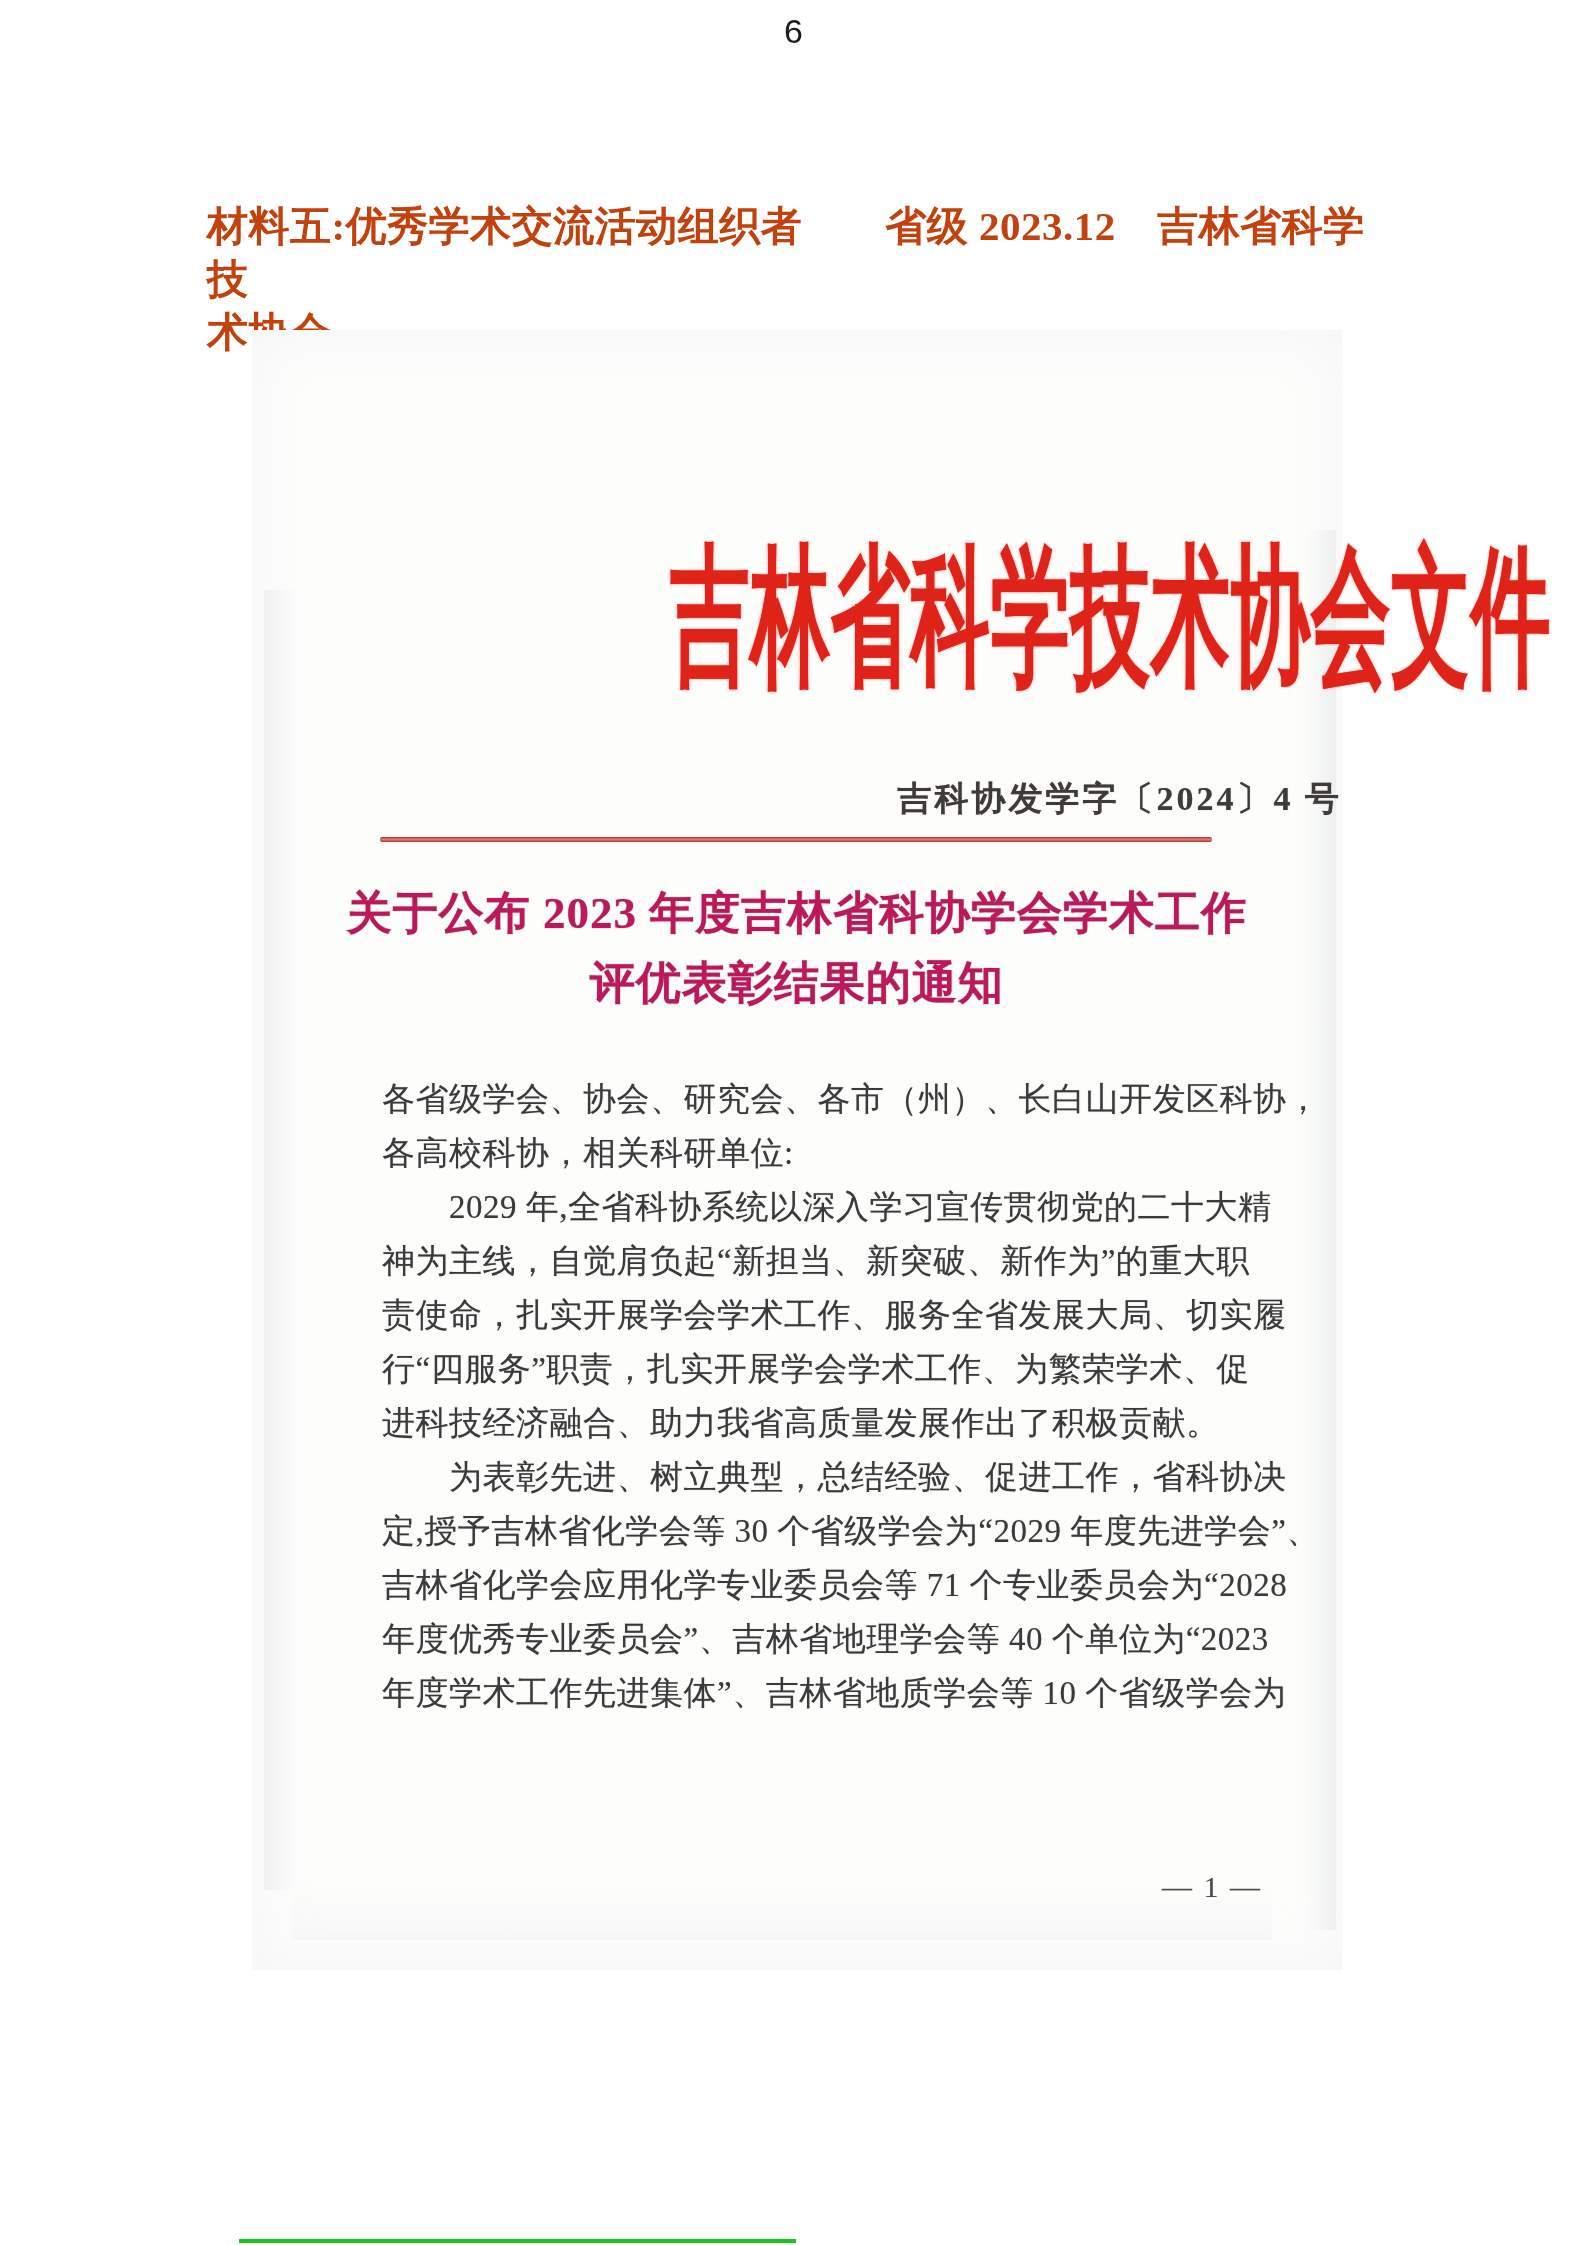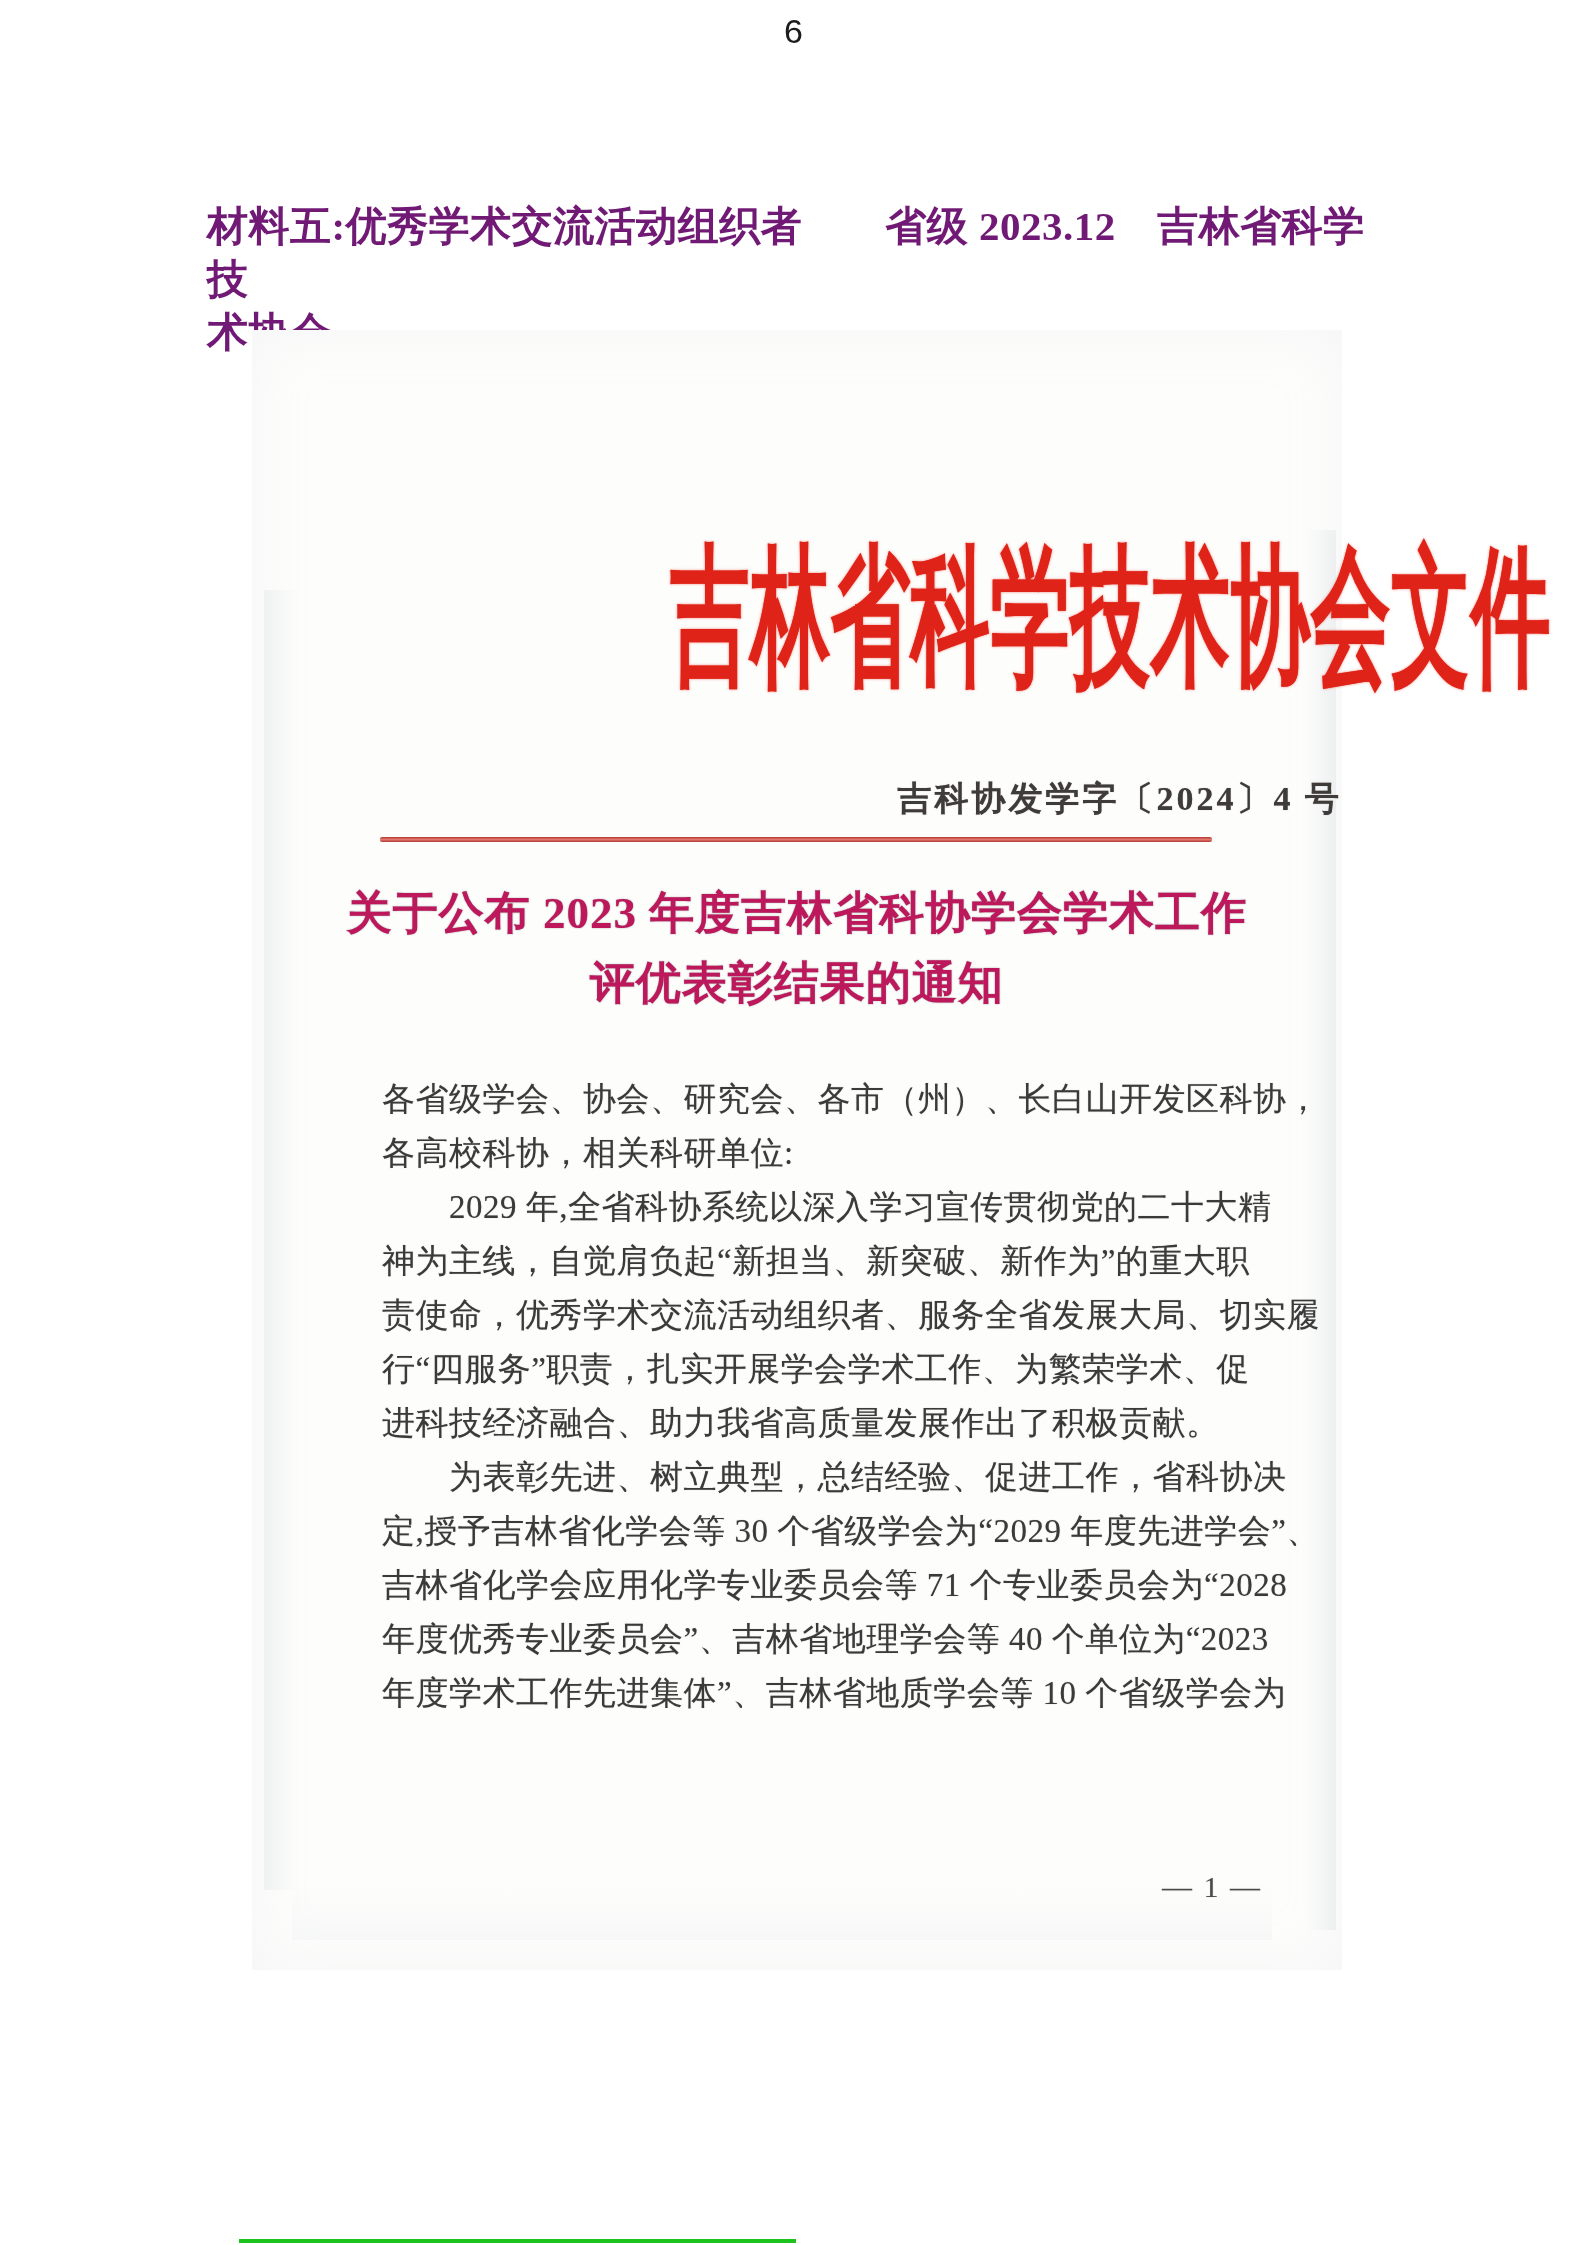--- a/index.html
+++ b/index.html
@@ -15,21 +15,21 @@
     position:absolute;top:12px;left:0;width:100%;
     text-align:center;
     font-family:"Liberation Sans", sans-serif;
     font-size:34px;color:#1c1c1c;
   }
   
   .header-caption{
     position:absolute;left:207px;top:200px;width:1180px;
     font-weight:700;
     font-size:41px;line-height:53px;
-    color:#701a75;
+    color:#c2410c;
     letter-spacing:0.5px;
   }
   
   .scan{
     position:absolute;left:252px;top:330px;width:1090px;height:1640px;
     background:#fdfdfc;
     box-shadow:inset 0 0 60px rgba(190,198,205,.14);
   }
   .scan-streak{position:absolute;pointer-events:none;}
   .streak-left{left:12px;top:260px;width:34px;height:1300px;
@@ -130,21 +130,21 @@
     <div class="doc-title">
       <div>关于公布 2023 年度吉林省科协学会学术工作</div>
       <div>评优表彰结果的通知</div>
     </div>
 
     <div class="doc-body">
         <div class="body-line">各省级学会、协会、研究会、各市（州）、长白山开发区科协，</div>
         <div class="body-line">各高校科协，相关科研单位:</div>
         <div class="body-line">　　2029 年,全省科协系统以深入学习宣传贯彻党的二十大精</div>
         <div class="body-line">神为主线，自觉肩负起“新担当、新突破、新作为”的重大职</div>
-        <div class="body-line">责使命，优秀学术交流活动组织者、服务全省发展大局、切实履</div>
+        <div class="body-line">责使命，扎实开展学会学术工作、服务全省发展大局、切实履</div>
         <div class="body-line">行“四服务”职责，扎实开展学会学术工作、为繁荣学术、促</div>
         <div class="body-line">进科技经济融合、助力我省高质量发展作出了积极贡献。</div>
         <div class="body-line">　　为表彰先进、树立典型，总结经验、促进工作，省科协决</div>
         <div class="body-line">定,授予吉林省化学会等 30 个省级学会为“2029 年度先进学会”、</div>
         <div class="body-line">吉林省化学会应用化学专业委员会等 71 个专业委员会为“2028</div>
         <div class="body-line">年度优秀专业委员会”、吉林省地理学会等 40 个单位为“2023</div>
         <div class="body-line">年度学术工作先进集体”、吉林省地质学会等 10 个省级学会为</div>
       </div>
 
     <div class="doc-footer">— 1 —</div>

